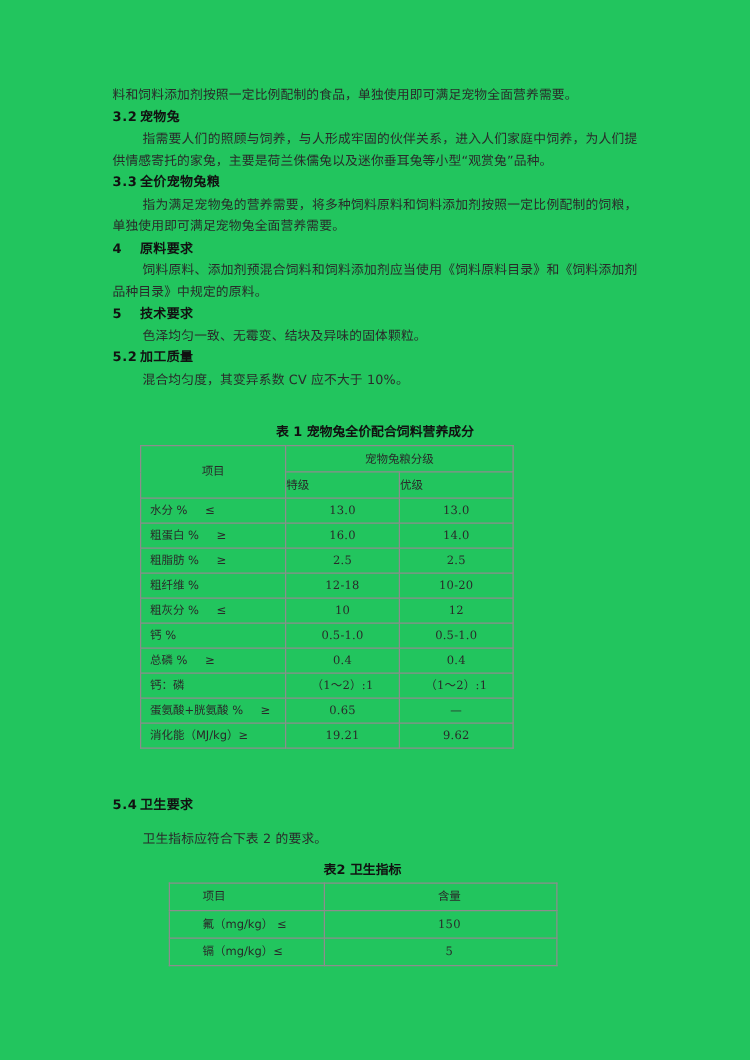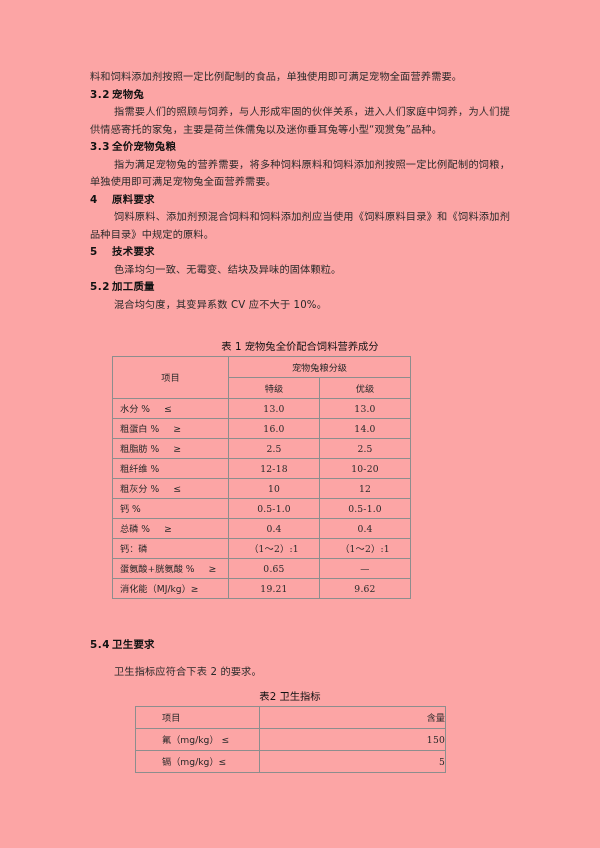--- a/index.html
+++ b/index.html
@@ -14,21 +14,21 @@
     position: relative;
     font-family: "DejaVu Sans", "Liberation Sans", sans-serif;
     color: #1c1c1c;
     overflow: hidden;
   }
   .page {
     position: absolute;
     inset: 0;
     width: 600px;
     height: 848px;
-    background: #fca5a5;
+    background: #22c55e;
     padding: 0;
     box-sizing: border-box;
   }
   .content {
     position: absolute;
     left: 90px;
     top: 68px;
     width: 420px;
   }
 
@@ -58,21 +58,21 @@
     letter-spacing: 0.5px;
   }
   .gap-s { height: 2px; }
   .gap-m { height: 9px; }
   .gap-l { height: 15px; }
   .gap-xl { height: 22px; }
 
   
   .tbl-caption {
     font-size: 10.3px;
-    font-weight: normal;
+    font-weight: bold;
     text-align: center;
     line-height: 15px;
     margin: 0 0 2px 0;
     color: #111;
   }
   table.std {
     border-collapse: collapse;
     font-size: 9.2px;
     color: #2a2a2a;
     table-layout: fixed;
@@ -106,32 +106,32 @@
 
   
   #table-nutrition {
     width: 298px;
     margin: 0 0 0 22px;
   }
   #table-nutrition col.c-item  { width: 116px; }
   #table-nutrition col.c-grade { width: 91px; }
   #table-nutrition td.hdr-item { height: 40px; text-align: center; }
   #table-nutrition td.hdr-span { height: 20px; text-align: center; }
-  #table-nutrition td.hdr-sub  { height: 20px; text-align: center; }
+  #table-nutrition td.hdr-sub  { height: 20px; text-align: left; }
 
   
   #table-hygiene {
     width: 310px;
     margin: 0 0 0 45px;
   }
   #table-hygiene col.c-item { width: 124px; }
   #table-hygiene col.c-val  { width: 186px; }
   #table-hygiene td { height: 21px; }
   #table-hygiene .lbl { padding-left: 26px; }
-  #table-hygiene .val { padding-left: 14px; text-align: right; }
+  #table-hygiene .val { padding-left: 14px; text-align: center; }
 
   .caption-t2 { margin-left: 45px; width: 310px; }
 </style>
 </head>
 <body>
 
 <div class="page">
   <div class="content">
 
     <p class="para">料和饲料添加剂按照一定比例配制的食品，单独使用即可满足宠物全面营养需要。</p>

